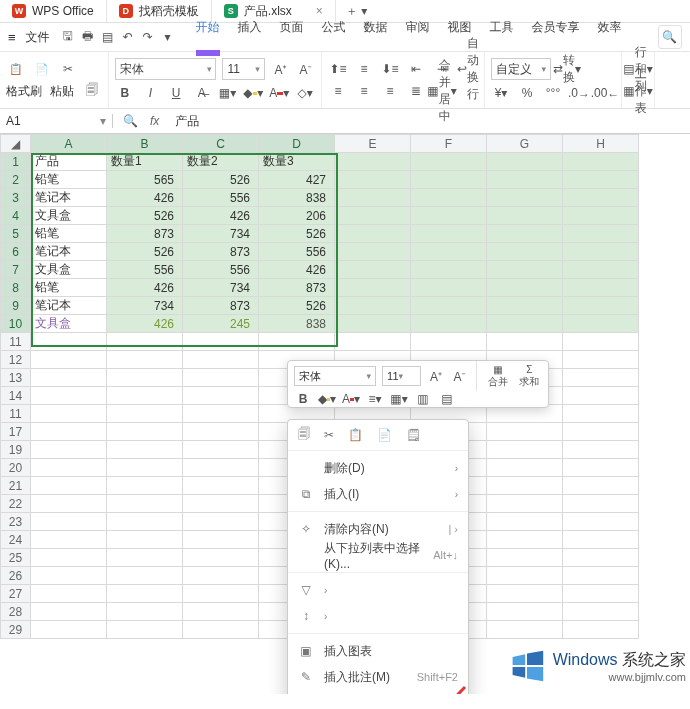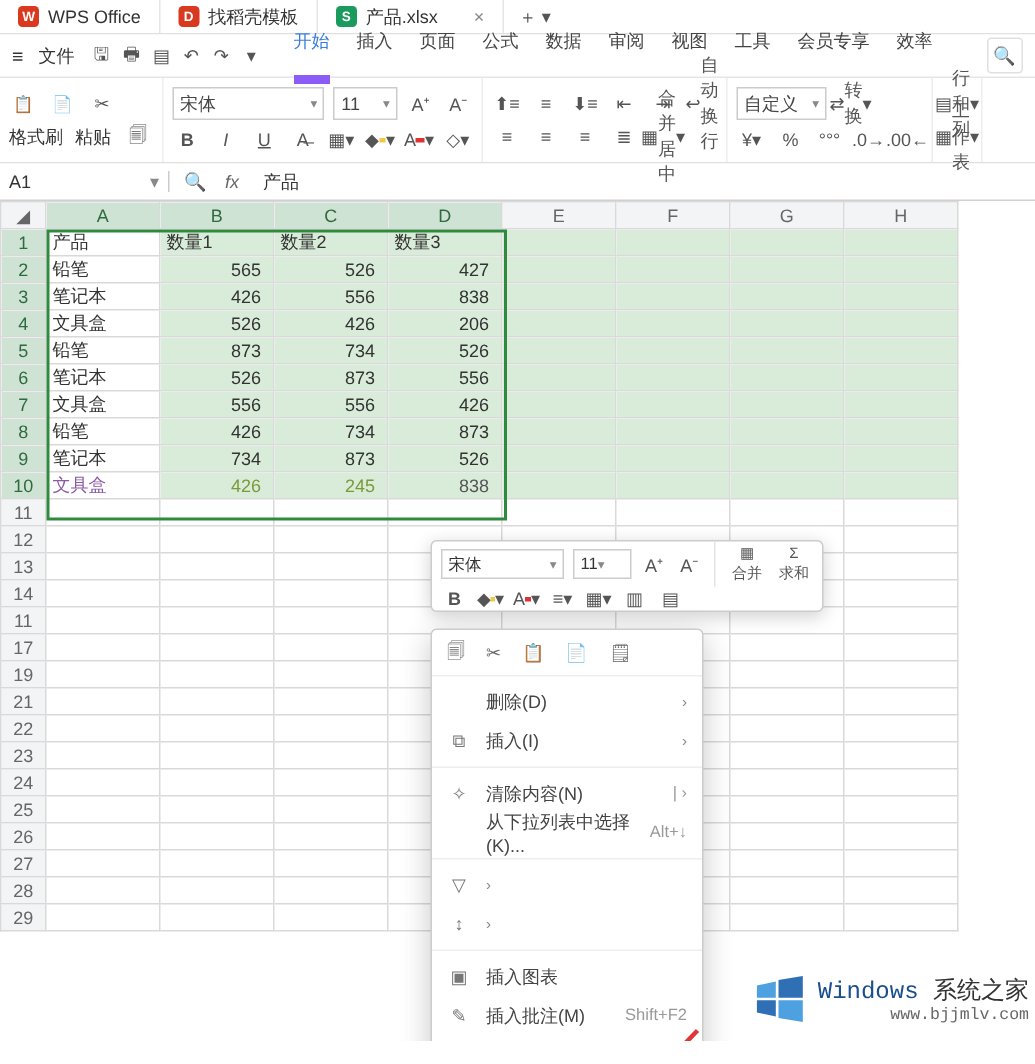--- a/index.html
+++ b/index.html
@@ -71,21 +71,21 @@
   .cmic{width:16px;text-align:center;color:#777}
   .cmtxt{flex:1;font-size:12px}
   .cmkey{font-size:11px;color:#999}
   .cmarrow{font-size:10px;color:#888}
   .iconstrip{display:flex;align-items:center;gap:14px;height:30px;padding:0 10px;border-bottom:1px solid #eee;color:#666}
   
   .redarrow{position:absolute;left:380px;top:548px;z-index:25;pointer-events:none}
   
   .watermark{position:absolute;right:4px;bottom:10px;display:flex;align-items:center;gap:8px;z-index:30}
   .winlogo{width:36px;height:36px}
-  .wmtxt{font-family:Liberation Mono, monospace;color:#1a4e8c}
+  .wmtxt{font-family:Liberation Sans, sans-serif;color:#1a4e8c}
   .wmtxt .t1{font-size:16px}
   .wmtxt .t2{font-size:11px;color:#666;text-align:right}
 </style>
 </head>
 <body>
 
 <div class="titlebar">
   <div class="apptab">
     <span class="ic ic-red">W</span>
     <span>WPS Office</span>
@@ -426,20 +426,31 @@
           <td class="cell"></td>
           <td class="cell"></td>
           <td class="cell"></td>
           <td class="cell"></td>
           <td class="cell"></td>
           <td class="cell"></td>
           <td class="cell"></td>
           <td class="cell"></td>
         </tr>
         <tr>
+          <th class="rowh">20</th>
+          <td class="cell"></td>
+          <td class="cell"></td>
+          <td class="cell"></td>
+          <td class="cell"></td>
+          <td class="cell"></td>
+          <td class="cell"></td>
+          <td class="cell"></td>
+          <td class="cell"></td>
+        </tr>
+        <tr>
           <th class="rowh">21</th>
           <td class="cell"></td>
           <td class="cell"></td>
           <td class="cell"></td>
           <td class="cell"></td>
           <td class="cell"></td>
           <td class="cell"></td>
           <td class="cell"></td>
           <td class="cell"></td>
         </tr>

